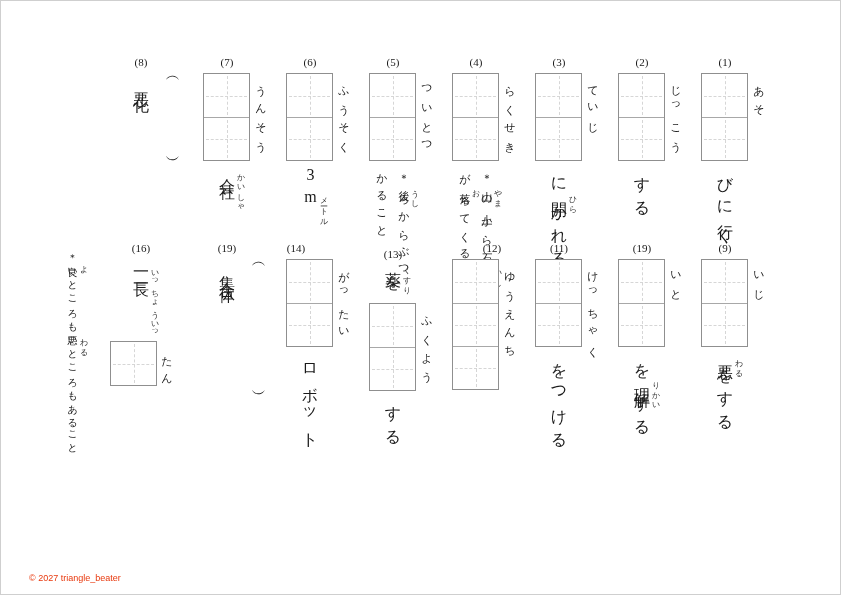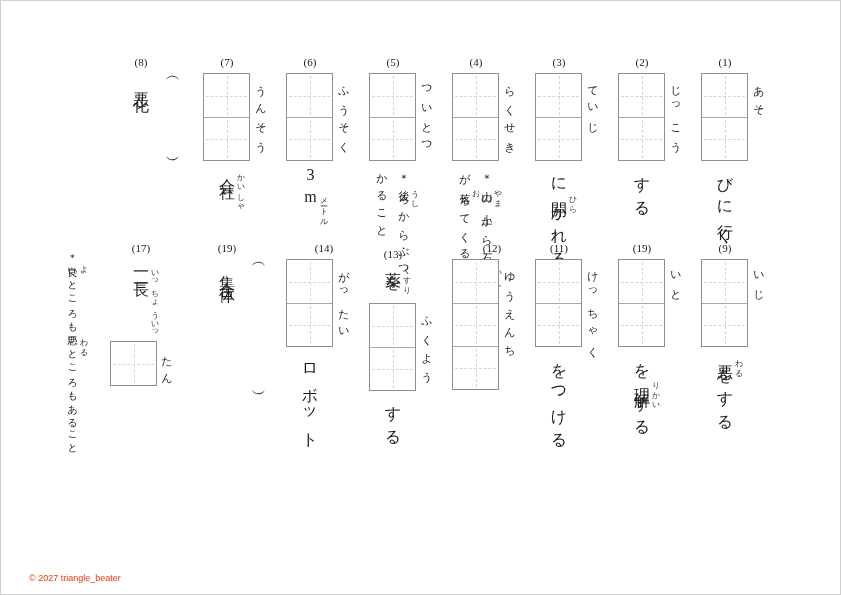--- a/index.html
+++ b/index.html
@@ -163,38 +163,38 @@
     <div class="vtext furi" style="left:401px;top:260px">くすり</div>
     <div class="kbox" style="left:368px;top:302px">
       <div class="cell"></div>
       <div class="cell"></div>
     </div>
     <div class="vtext hint" style="left:420px;top:307px">ふくよう</div>
     <div class="vtext main" style="left:384px;top:394px">する</div>
   </div>
 
   <div>
-    <div class="num" style="left:299px;top:241px">(14)</div>
+    <div class="num" style="left:271px;top:241px">(14)</div>
     <div class="kbox" style="left:285px;top:258px">
       <div class="cell"></div>
       <div class="cell"></div>
     </div>
     <div class="vtext hint" style="left:337px;top:263px">がったい</div>
     <div class="vtext main" style="left:301px;top:351px">ロボット</div>
   </div>
 
   <div>
     <div class="num" style="left:202px;top:241px">(19)</div>
     <div class="vtext word" style="left:218px;top:262px">集合体</div>
     <div class="paren" style="left:250px;top:256px">（</div>
     <div class="paren" style="left:250px;top:380px">）</div>
   </div>
 
   <div>
-    <div class="num" style="left:116px;top:241px">(17)</div>
+    <div class="num" style="left:116px;top:241px">(16)</div>
     <div class="vtext word" style="left:132px;top:262px">一長一</div>
     <div class="vtext furi" style="left:149px;top:263px">いっちょういっ</div>
     <div class="kbox" style="left:109px;top:340px">
       <div class="cell"></div>
     </div>
     <div class="vtext hint" style="left:160px;top:347px">たん</div>
     <div class="vtext note16" style="left:66px;top:246px">＊良いところも悪いところもあること</div>
     <div class="vtext furi" style="left:78px;top:259px">よ</div>
     <div class="vtext furi" style="left:78px;top:332px">わる</div>
   </div>

